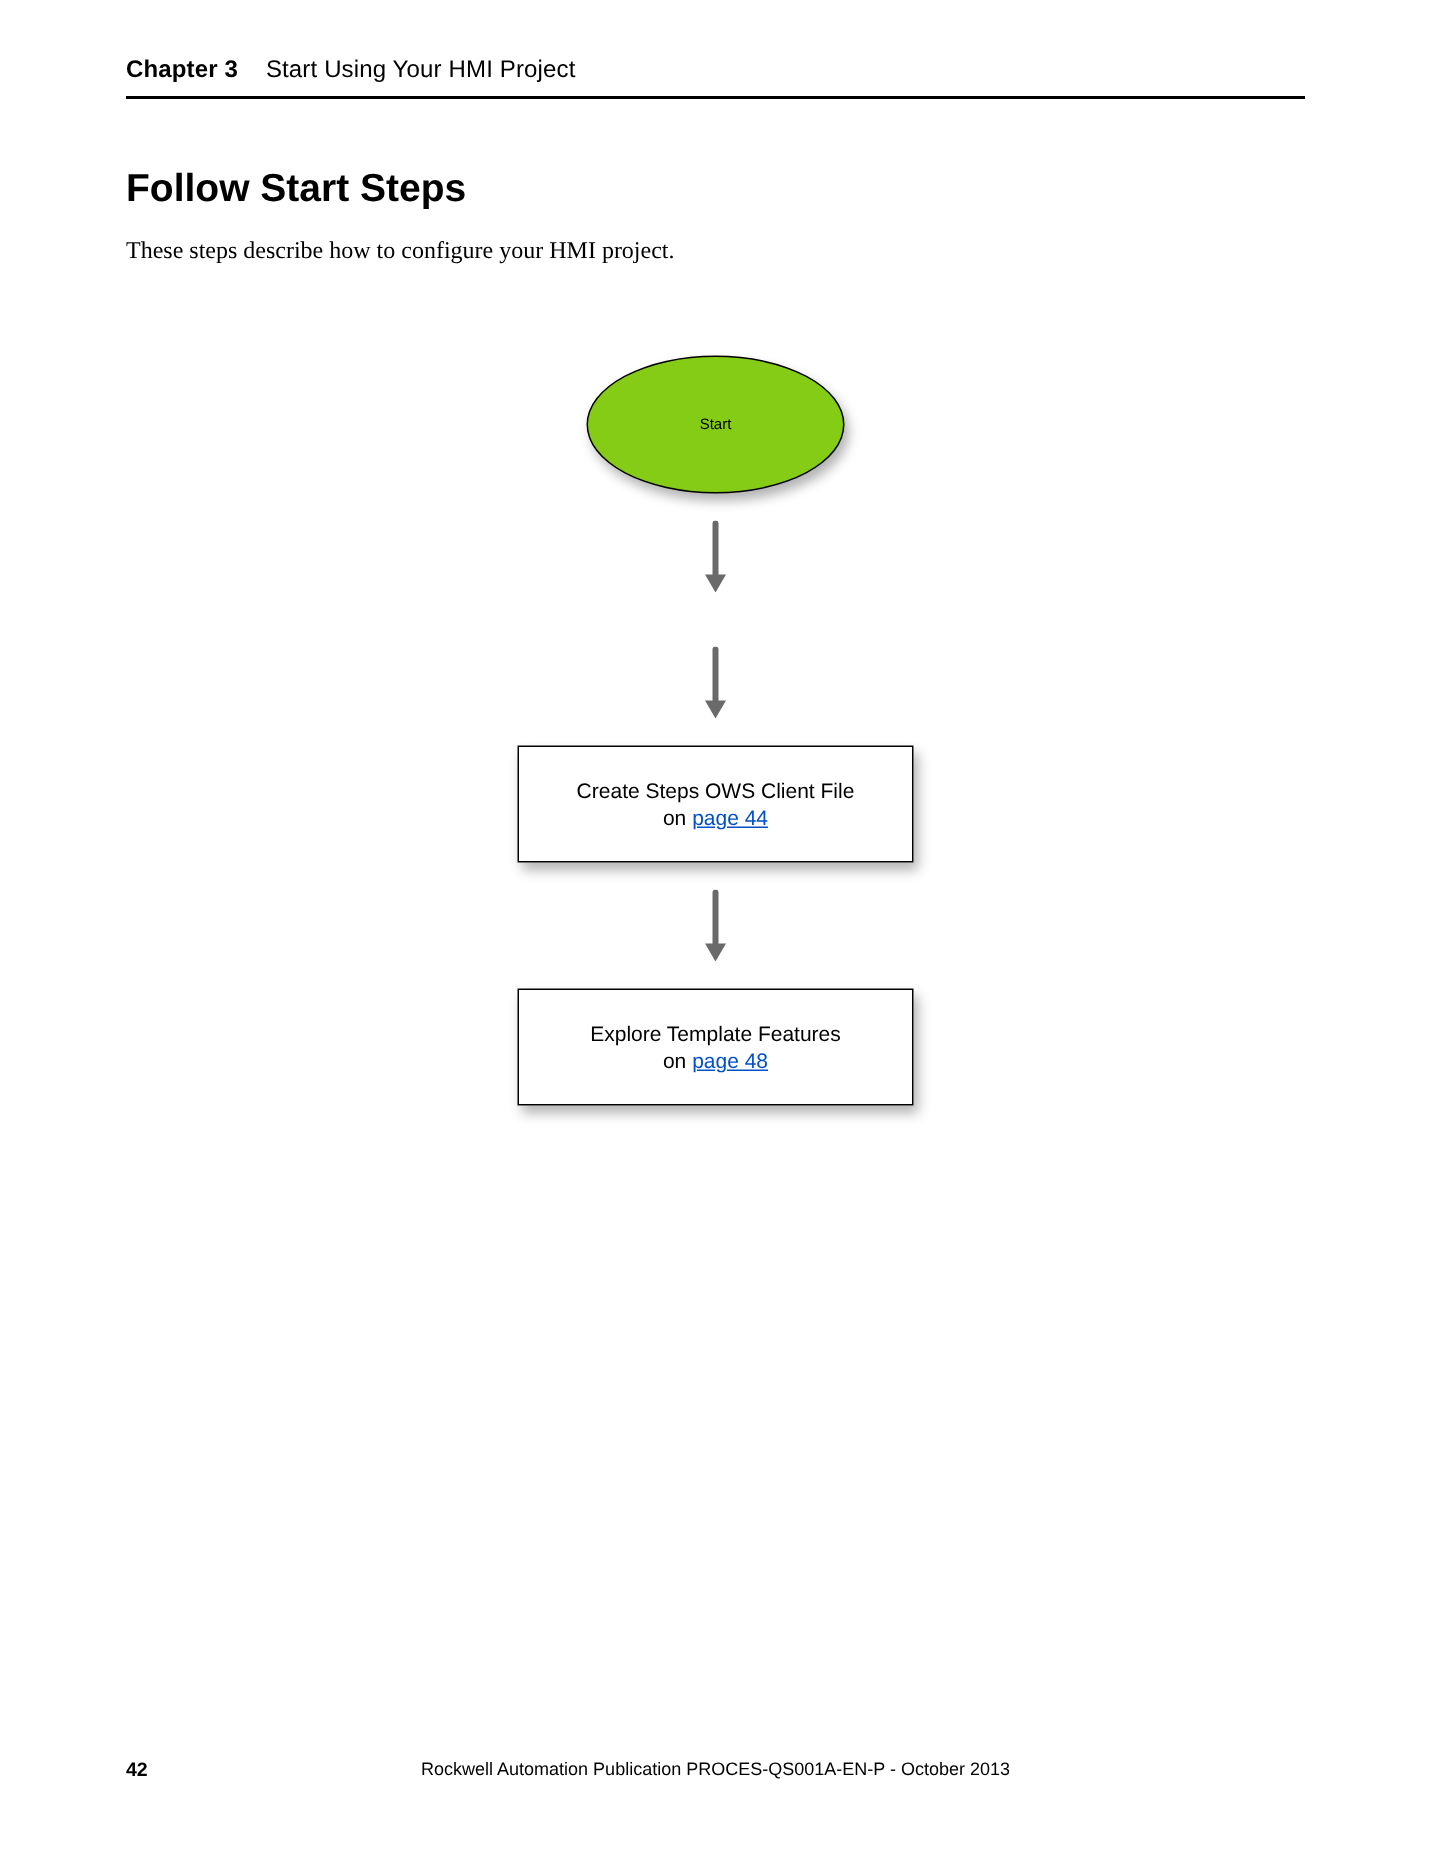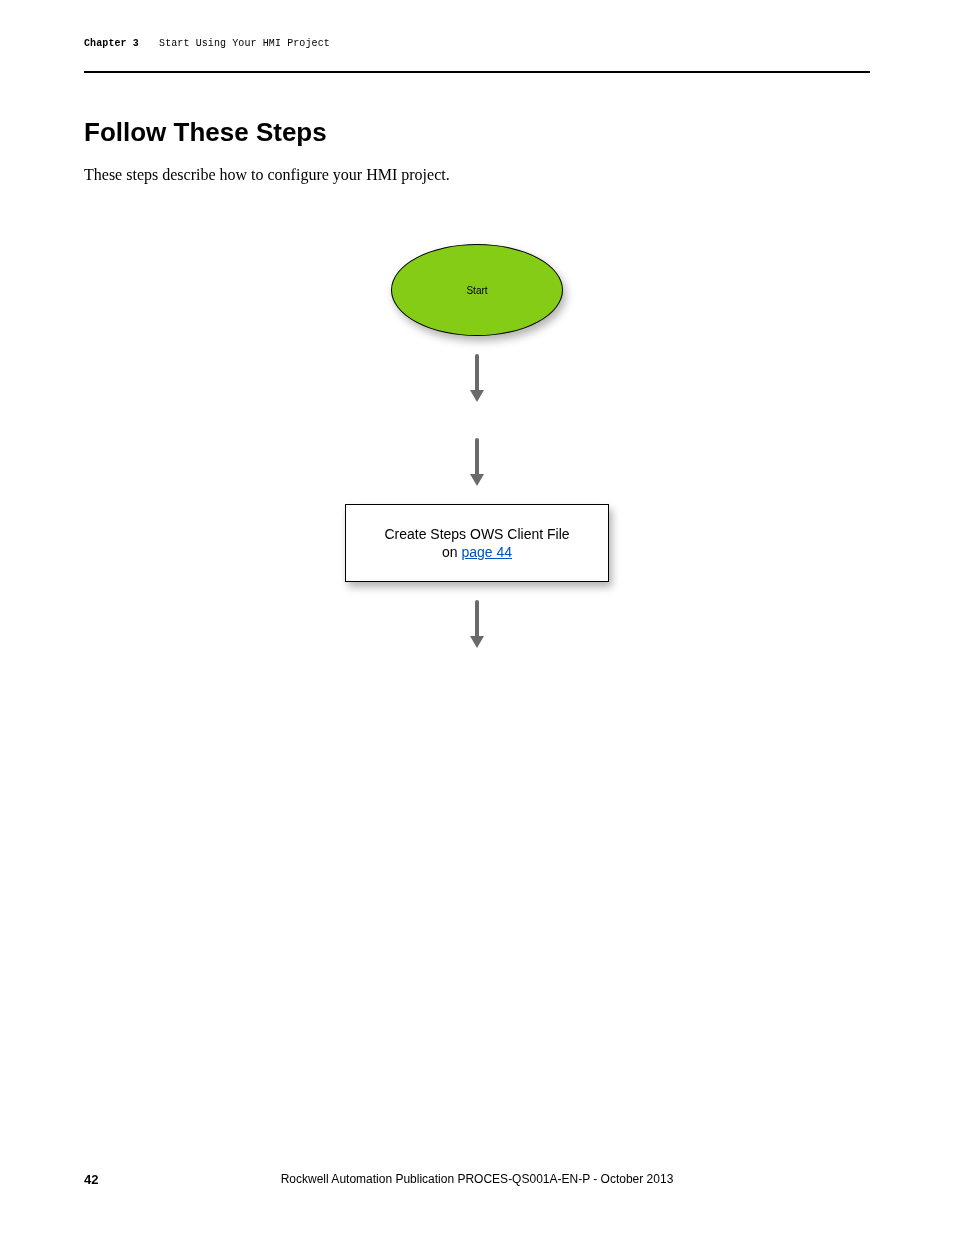--- a/index.html
+++ b/index.html
@@ -10,25 +10,25 @@
     color: #000;
   }
   .page {
     width: 954px;
     height: 1235px;
     position: relative;
     box-sizing: border-box;
     padding: 38px 84px 0 84px;
   }
   .running-head {
-    font-size: 10px;
+    font-size: 16px;
     letter-spacing: 0.1px;
-    padding-bottom: 22px;
+    padding-bottom: 8px;
     border-bottom: 2px solid #000;
-    font-family: Liberation Mono, monospace;
+    font-family: Liberation Sans, sans-serif;
   }
   .running-head .chap {
     font-weight: 700;
   }
   .running-head .title {
     font-weight: 400;
     margin-left: 14px;
   }
   h2.section-head {
     font-family: "Myriad Pro", "Segoe UI", Arial, sans-serif;
@@ -109,21 +109,21 @@
 </head>
 <body>
 
 <div class="page">
 
   <div class="running-head">
     <span class="chap">Chapter 3</span>
     <span class="title condensed">Start Using Your HMI Project</span>
   </div>
 
-  <h2 class="section-head">Follow These Steps</h2>
+  <h2 class="section-head">Follow Start Steps</h2>
 
   <p class="intro">These steps describe how to configure your HMI project.</p>
 
   <div class="flow">
 
     <div class="start-node condensed">
       <span>Start</span>
     </div>
 
     <div class="arrow">
@@ -148,20 +148,26 @@
       </div>
     </div>
 
     <div class="arrow">
       <svg width="20" height="48" viewBox="0 0 20 48">
         <line x1="10" y1="2" x2="10" y2="38" stroke="#6a6a6a" stroke-width="4" stroke-linecap="round"></line>
         <polygon points="10,48 3,36 17,36" fill="#6a6a6a"></polygon>
       </svg>
     </div>
 
+    <div class="box-node condensed">
+      <div>Explore Template Features</div>
+      <div class="line2">
+        <span>on </span><a href="#">page 48</a>
+      </div>
+    </div>
 
   </div>
 
   <div class="footer">
     <span class="pnum">42</span>
     <span class="pub">Rockwell Automation Publication PROCES-QS001A-EN-P - October 2013</span>
   </div>
 
 </div>
 

